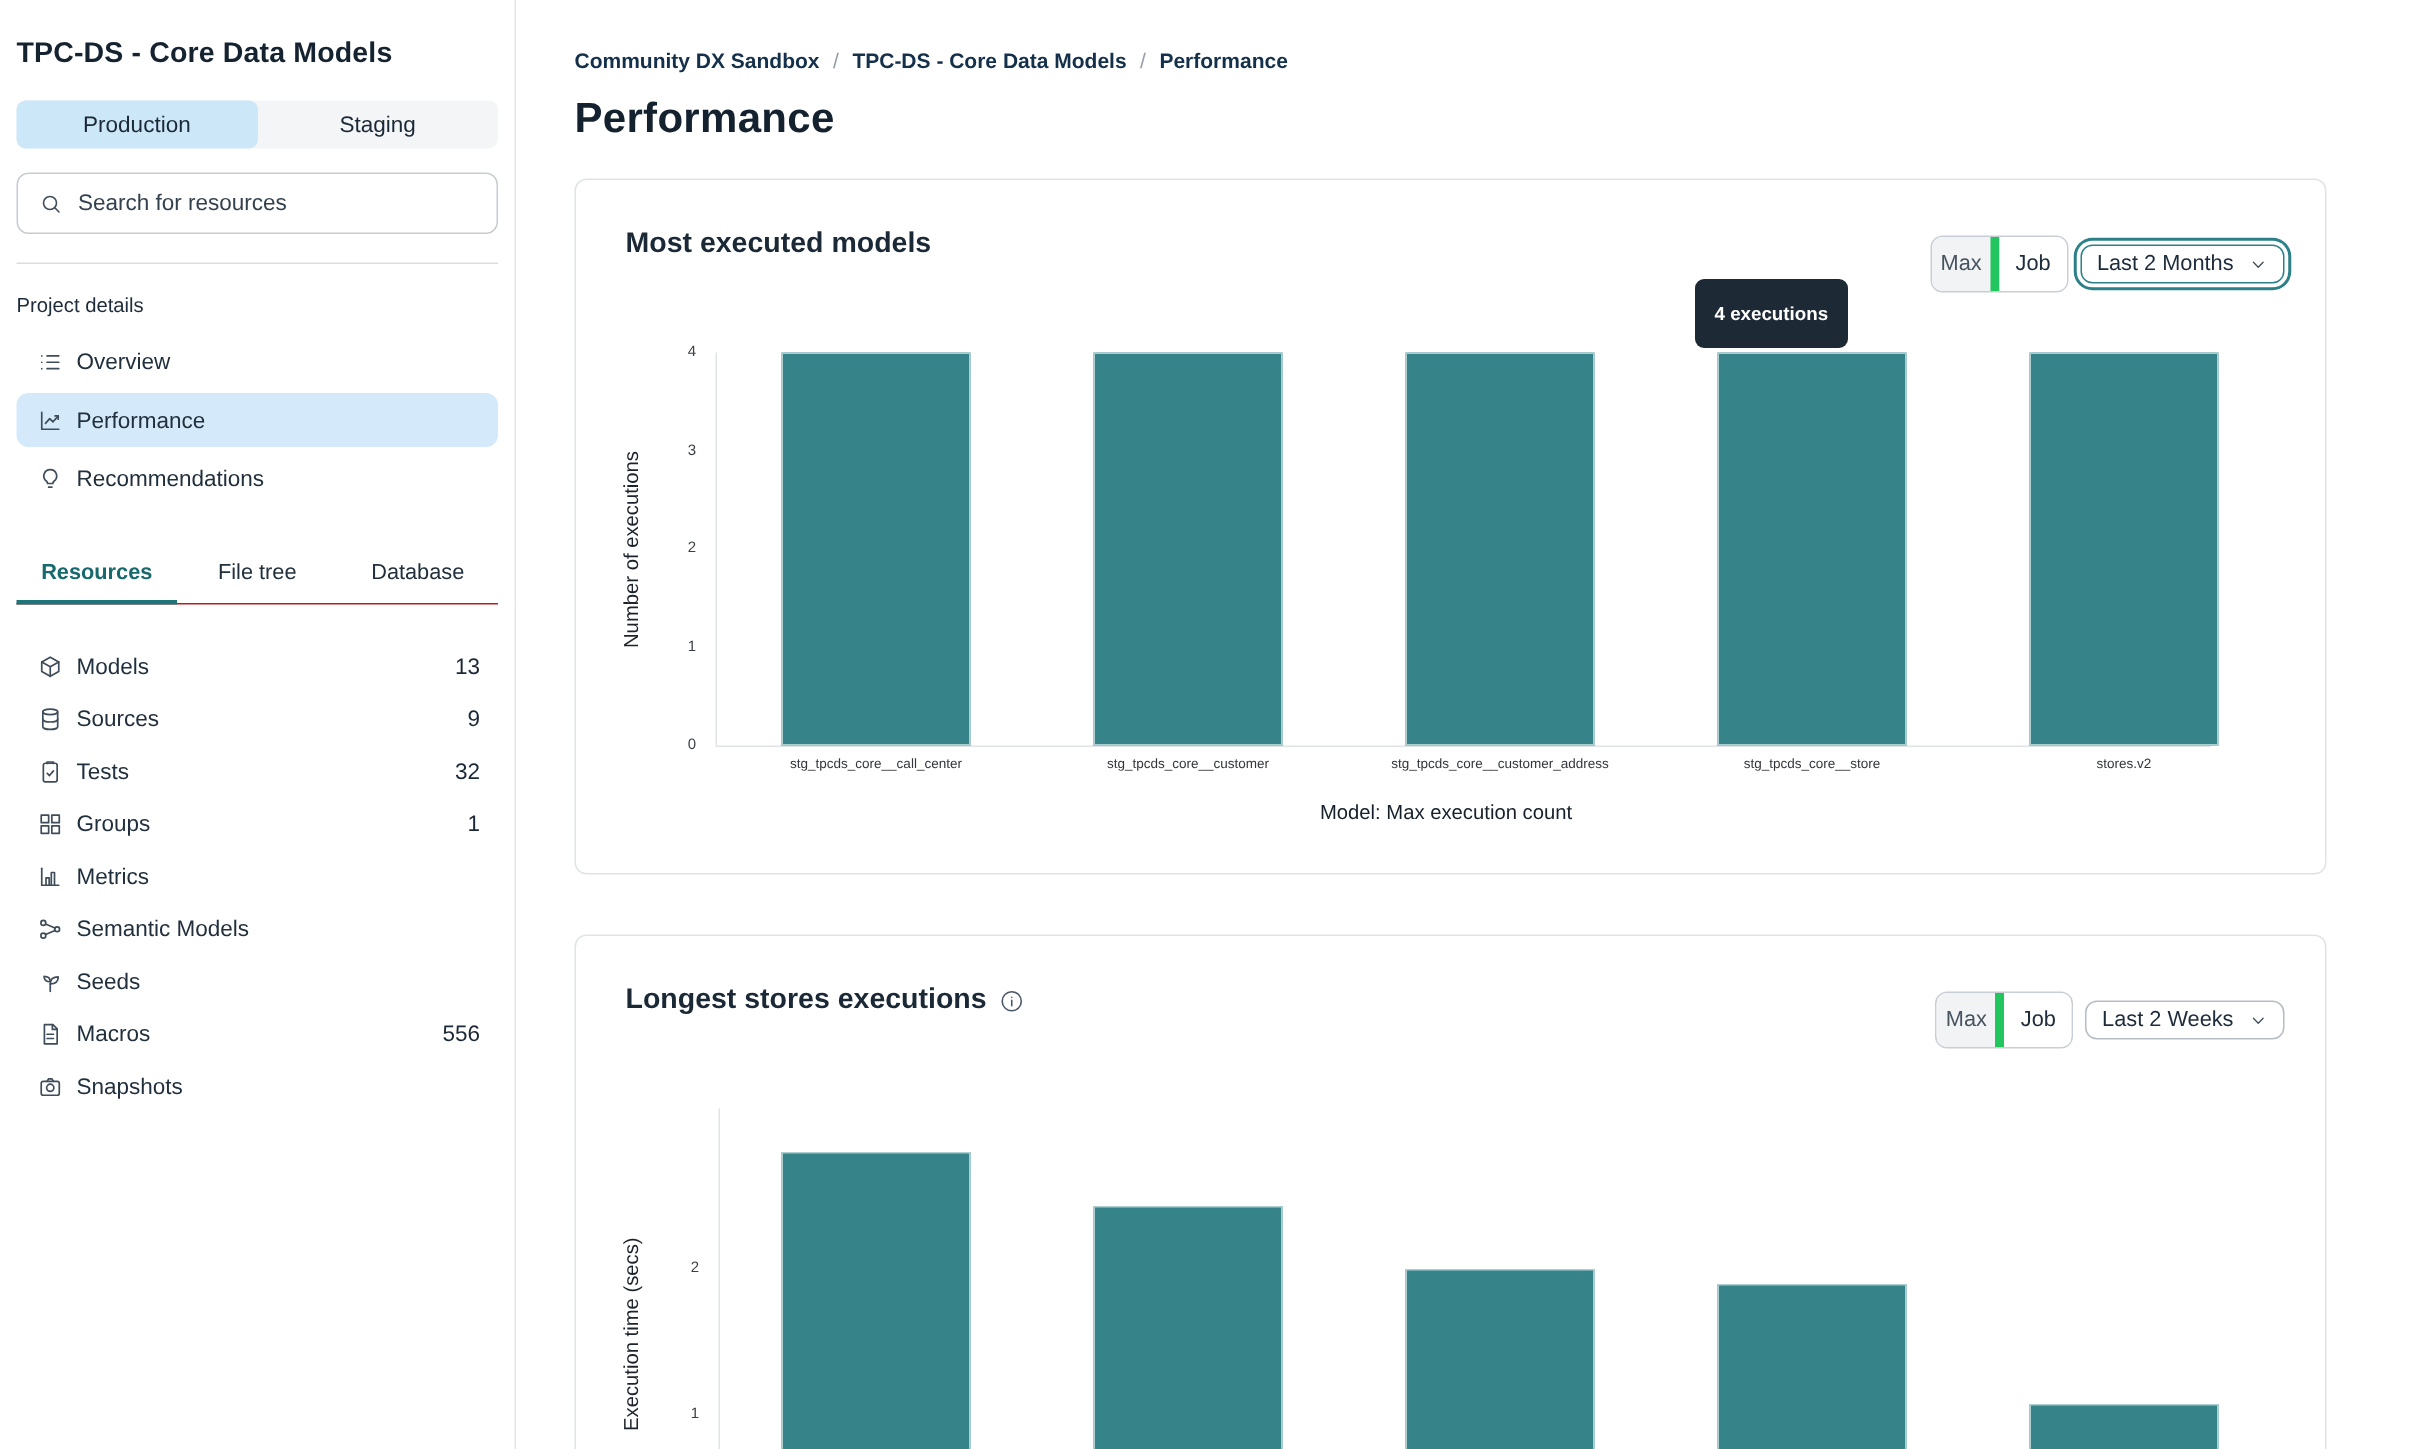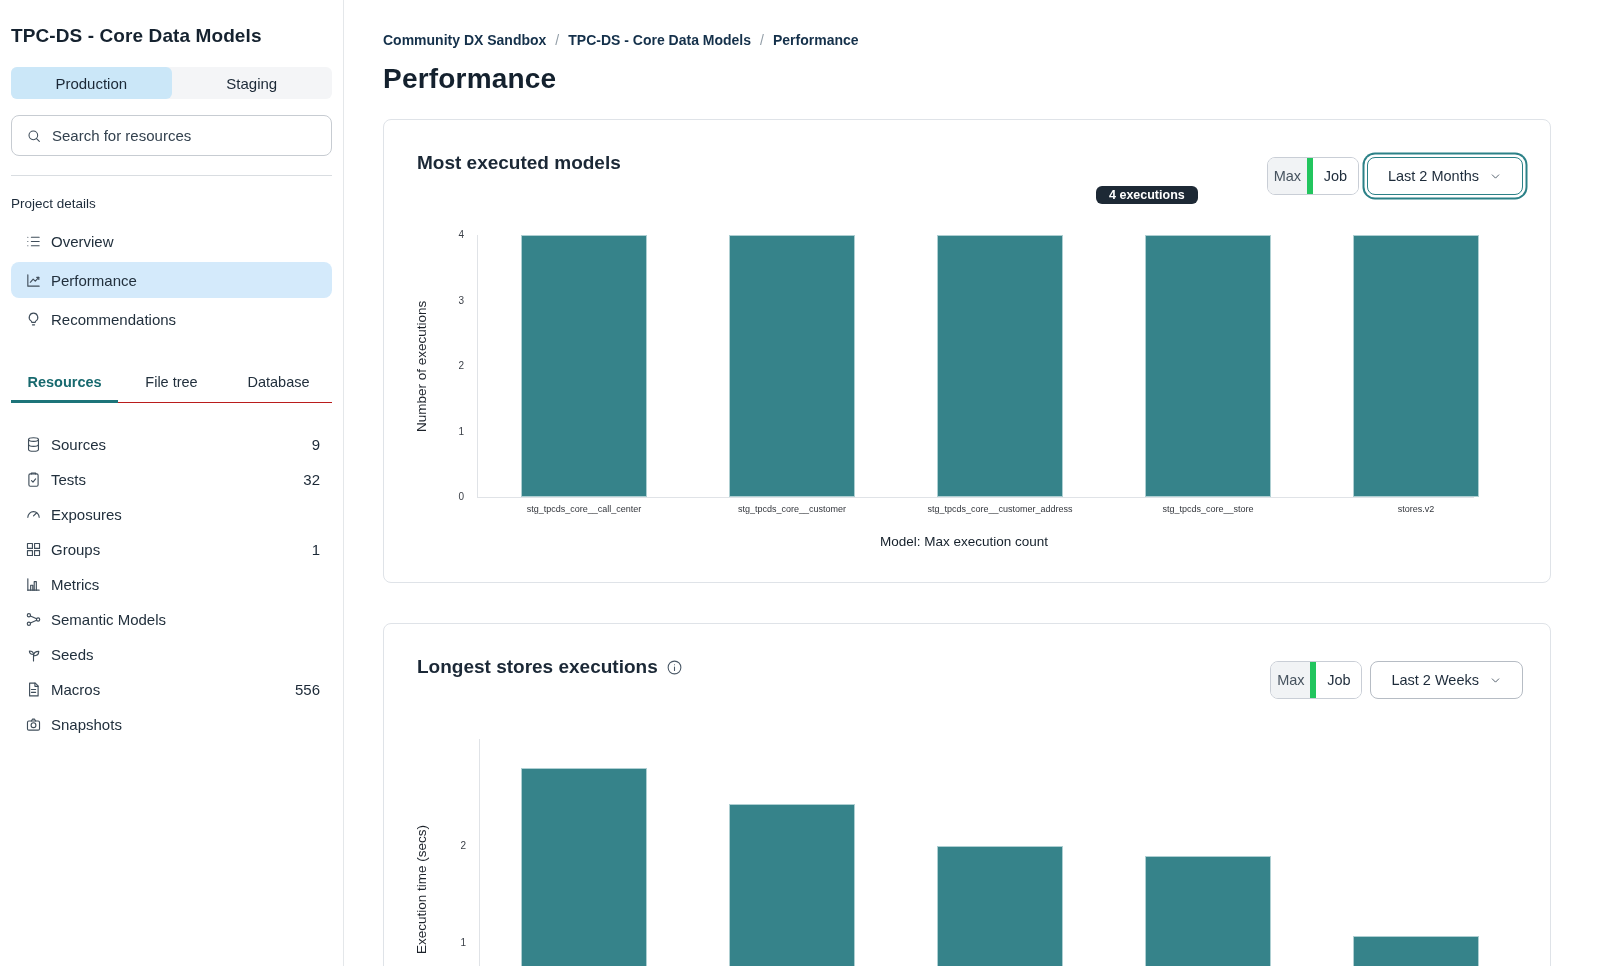--- a/index.html
+++ b/index.html
@@ -49,34 +49,34 @@
   .card { position:relative; width:1168px; border:1px solid #dfe3e8; border-radius:8px; background:#fff; }
   .card1 { margin-top:24px; height:464px; }
   .card2 { margin-top:40px; height:560px; }
   .card-title { position:absolute; left:33px; top:32px; font-size:19px; color:#1b2836;
     display:flex; align-items:center; gap:8px; }
   .card-controls { position:absolute; right:27px; top:37px; display:flex; align-items:center; gap:8px; }
   .seg-mode { display:flex; height:38px; border:1px solid #c9ced6; border-radius:8px; overflow:hidden; background:#fff; }
   .seg-mode .mode { width:45px; display:flex; align-items:center; justify-content:center;
     font-size:14.5px; color:#1d2b3a; cursor:pointer; background:#fff; }
   .seg-mode .mode.dim { background:#f1f3f5; color:#47535f; border-right:6px solid #22c55e; }
-  .select-btn { height:38px; display:flex; align-items:center; gap:10px; padding:0 20px;
+  .select-btn { height:26px; display:flex; align-items:center; gap:10px; padding:0 10px;
     border:1px solid #b6bcc4; border-radius:8px; background:#fff; font-size:14.5px; color:#1d2b3a; cursor:pointer; }
   .select-btn.focused { border:1.5px solid #2b8187; box-shadow:0 0 0 2.5px #ffffff, 0 0 0 4.5px #2b8187; }
 
   .chart-layer { position:absolute; inset:0; overflow:hidden; border-radius:8px; }
   .axis-line { position:absolute; background:#e0e3e7; }
   .bar { position:absolute; background:#36838a; border:1px solid #aecfd2; cursor:pointer; }
   .ytick { position:absolute; width:34px; text-align:right; font-size:10px; color:#3a3f47; }
   .cat-label { position:absolute; width:180px; text-align:center; font-size:9px; color:#33363c; }
   .x-title { position:absolute; left:60px; width:1040px; text-align:center; font-size:13.5px; color:#15202b; }
   .y-title { position:absolute; display:flex; align-items:center; justify-content:center;
     writing-mode:vertical-rl; transform:rotate(180deg); font-size:13.5px; color:#1d232b; width:18px; }
-  .chart-tooltip { position:absolute; left:712px; top:66px; background:#1d2935; color:#fff;
-    font-size:12.5px; font-weight:700; padding:2px 13px; border-radius:6px; white-space:nowrap; }
+  .chart-tooltip { position:absolute; left:746px; top:66px; background:#1d2935; color:#fff;
+    font-size:12.5px; font-weight:700; padding:16px 13px; border-radius:6px; white-space:nowrap; }
 
   .icon-stroke { stroke:#3f4d5a; fill:none; stroke-width:1.6; stroke-linecap:round; stroke-linejoin:round; }
   .info-circ { stroke:#4a5866; fill:none; stroke-width:1.5; stroke-linecap:round; }
 </style>
 </head>
 <body>
 
 <div class="app">
 
   <aside class="sidebar">
@@ -132,48 +132,48 @@
     <div class="tabs">
       <div class="tab active">Resources</div>
       <div class="tab">File tree</div>
       <div class="tab">Database</div>
     </div>
 
     <div class="res-list">
       <div class="res-row">
         <span class="ricon">
           <svg class="icon-stroke" width="17" height="17" viewBox="0 0 24 24">
+              <path d="M12 3l8 4.5v9L12 21l-8-4.5v-9L12 3z"></path>
+              <path d="M4 7.5l8 4.5 8-4.5M12 12v9"></path>
+            </svg>
+        </span>
+        <span>Models</span>
+        <span class="rcount">13</span>
+      </div>
+      <div class="res-row">
+        <span class="ricon">
+          <svg class="icon-stroke" width="17" height="17" viewBox="0 0 24 24">
               <ellipse cx="12" cy="5" rx="7" ry="2.6"></ellipse>
               <path d="M5 5v14c0 1.4 3.1 2.6 7 2.6s7-1.2 7-2.6V5"></path>
               <path d="M5 12c0 1.4 3.1 2.6 7 2.6s7-1.2 7-2.6"></path>
             </svg>
         </span>
         <span>Sources</span>
         <span class="rcount">9</span>
       </div>
       <div class="res-row">
         <span class="ricon">
           <svg class="icon-stroke" width="17" height="17" viewBox="0 0 24 24">
               <rect x="5.5" y="4" width="13" height="17.5" rx="2"></rect>
               <path d="M9 4.2V2.8h6v1.4"></path>
               <path d="M9.2 13.5l2.1 2.1 3.7-4.4"></path>
             </svg>
         </span>
         <span>Tests</span>
         <span class="rcount">32</span>
-      </div>
-      <div class="res-row">
-        <span class="ricon">
-          <svg class="icon-stroke" width="17" height="17" viewBox="0 0 24 24">
-              <path d="M4 16a8 8 0 0 1 16 0"></path>
-              <path d="M12 14l4.5-4.5"></path>
-            </svg>
-        </span>
-        <span>Exposures</span>
-        <span class="rcount"></span>
       </div>
       <div class="res-row">
         <span class="ricon">
           <svg class="icon-stroke" width="17" height="17" viewBox="0 0 24 24">
               <rect x="3.5" y="3.5" width="7" height="7"></rect>
               <rect x="13.5" y="3.5" width="7" height="7"></rect>
               <rect x="3.5" y="13.5" width="7" height="7"></rect>
               <rect x="13.5" y="13.5" width="7" height="7"></rect>
             </svg>
         </span>

